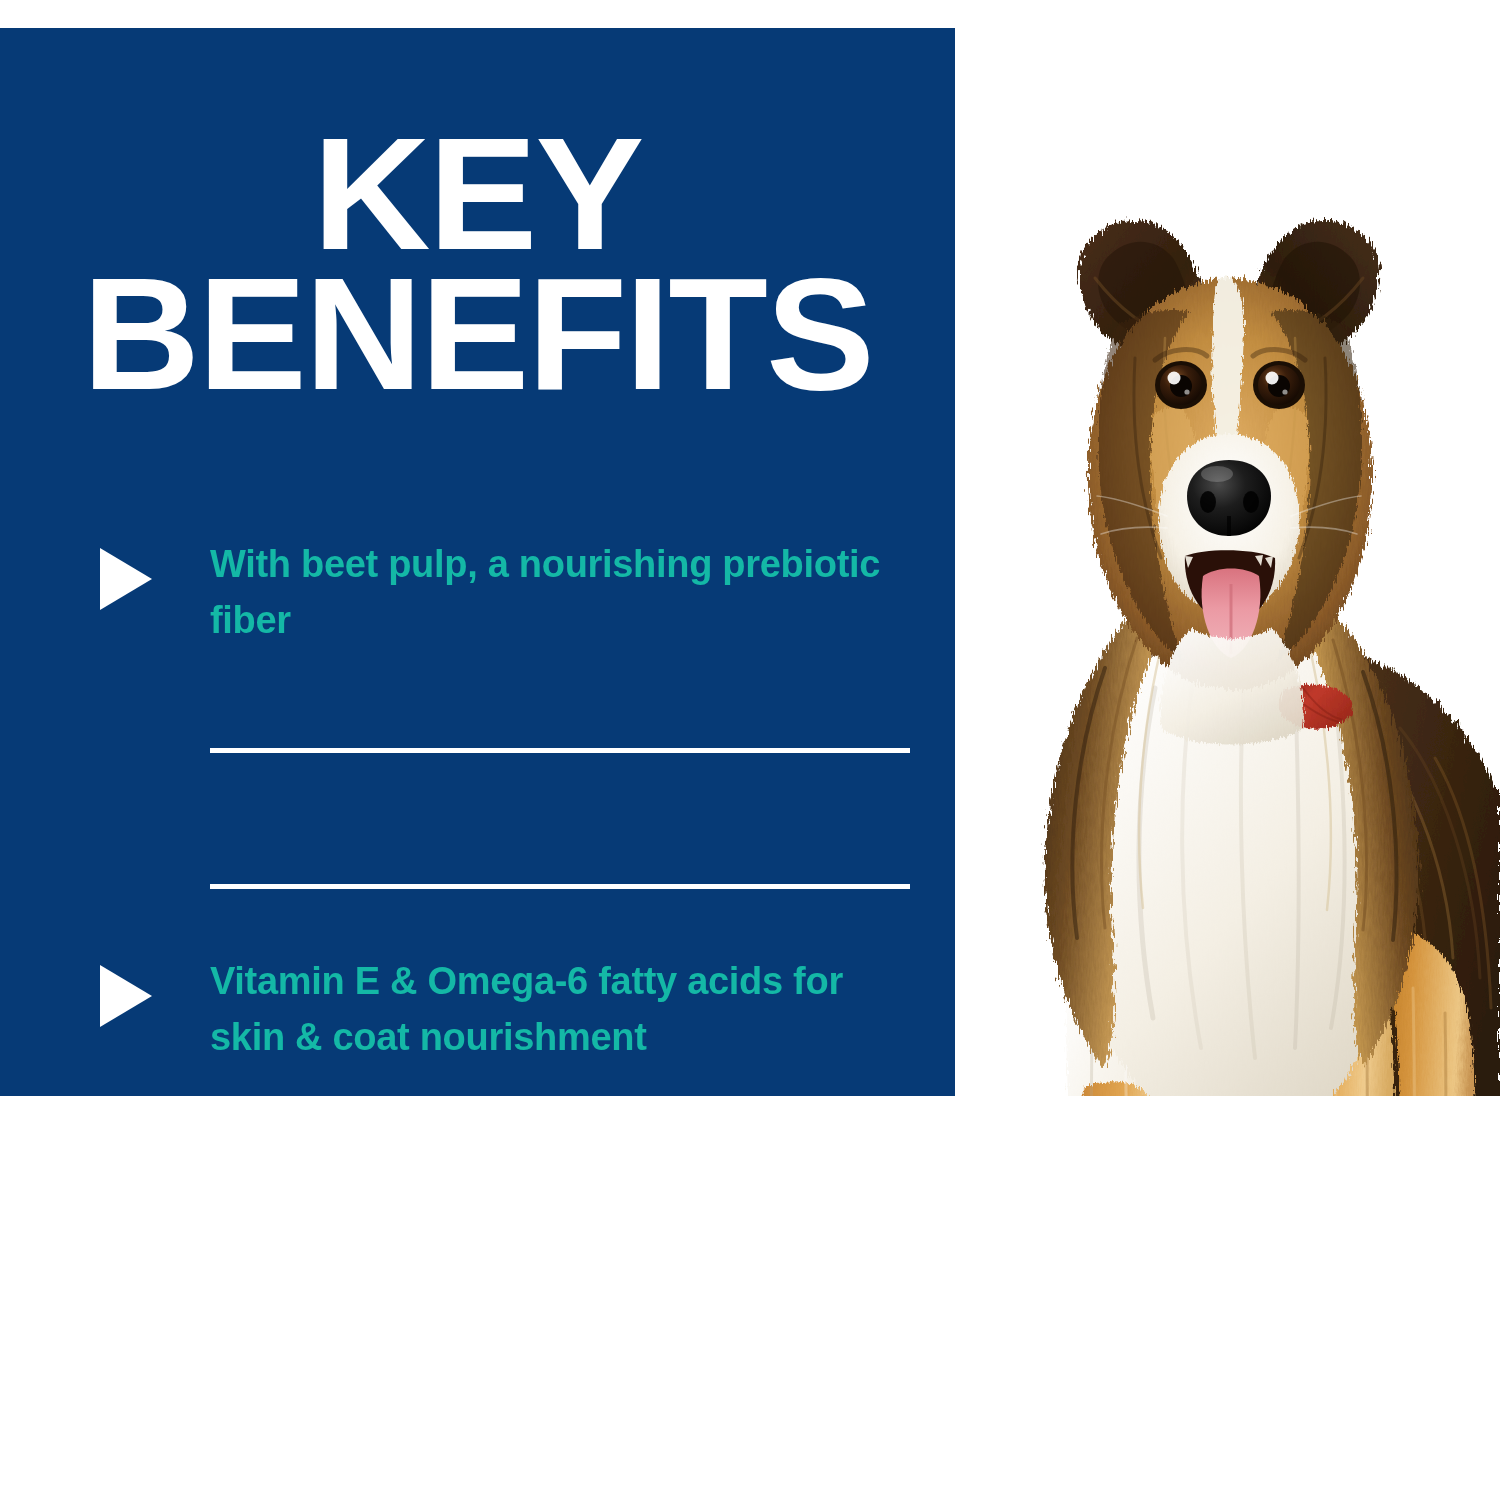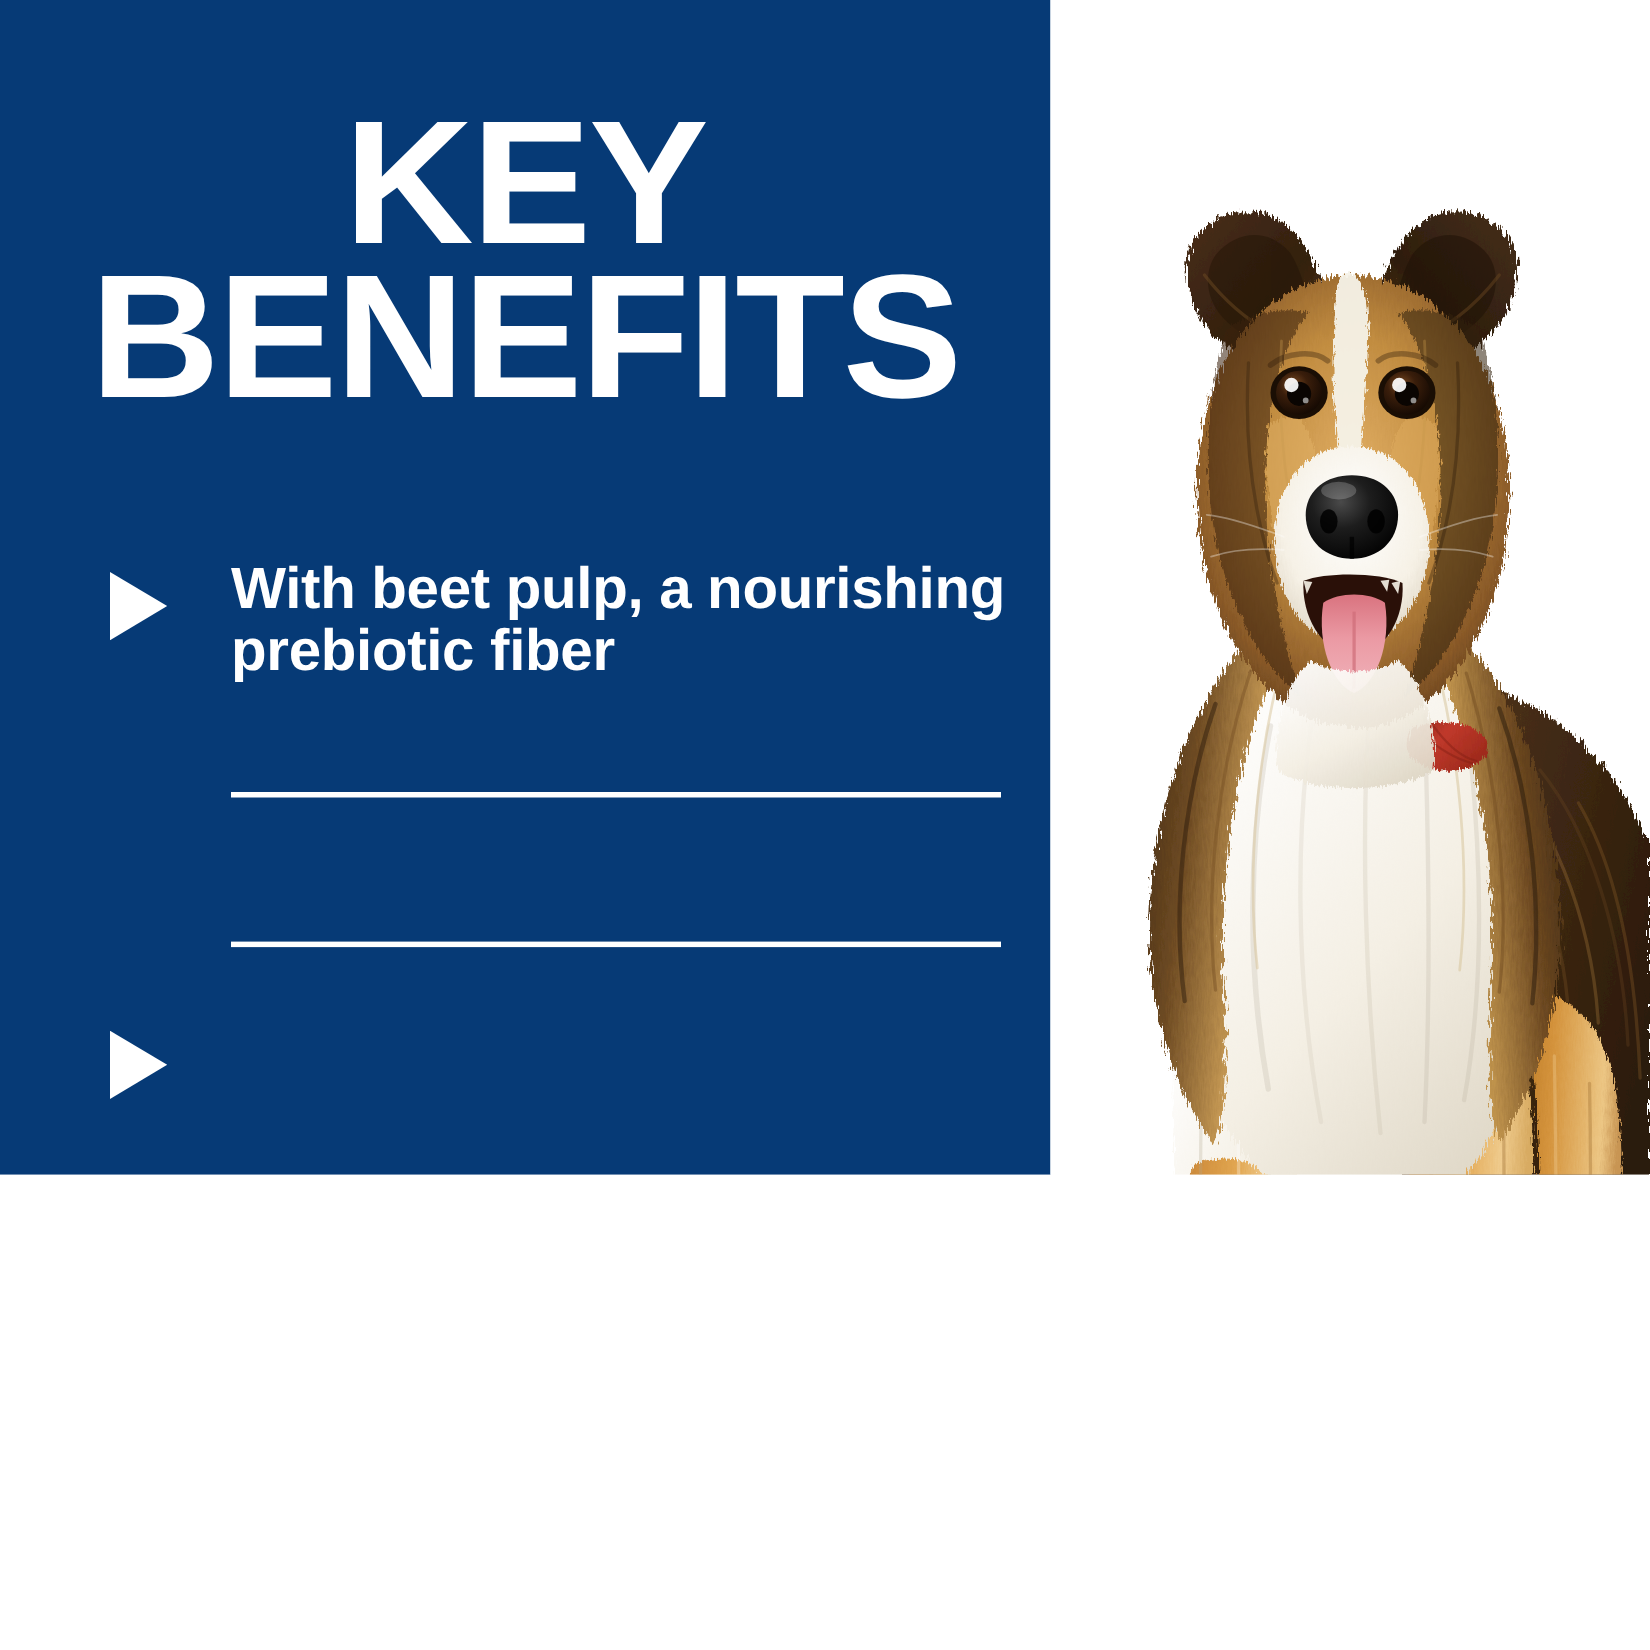--- a/index.html
+++ b/index.html
@@ -10,20 +10,21 @@
   }
   body {
     font-family: "Liberation Sans", sans-serif;
   }
   #canvas {
     position: relative;
     width: 1500px;
     height: 1068px;
     overflow: hidden;
     background: #ffffff;
+    margin-top: 28px;
   }
 
   
   #benefits-panel {
     position: absolute;
     left: 0;
     top: 0;
     width: 955px;
     height: 1500px;
     background: #063a76;
@@ -63,24 +64,24 @@
   .benefit-bullet {
     flex: 0 0 auto;
     width: 52px;
     height: 62px;
     margin-top: 20px;
     margin-right: 58px;
   }
   .benefit-bullet svg { display: block; }
   .benefit-text {
     flex: 1 1 auto;
-    color: #ffffff;
+    color: #14b8a6;
     font-family: "Liberation Sans", sans-serif;
     font-weight: bold;
-    font-size: 53px;
+    font-size: 38px;
     line-height: 56px;
     letter-spacing: -0.3px;
     padding-top: 8px;
   }
   .benefit-divider {
     height: 5px;
     background: #ffffff;
     margin-left: 110px;
     margin-right: 10px;
   }
@@ -130,20 +131,21 @@
       <div class="sp-3"></div>
       <div class="benefit-divider"></div>
       <div class="sp-4"></div>
 
       <div class="benefit-row">
         <span class="benefit-bullet">
           <svg width="52" height="62" viewBox="0 0 52 62" aria-hidden="true">
             <polygon points="0,0 52,31 0,62" fill="#ffffff"></polygon>
           </svg>
         </span>
+        <span class="benefit-text">Vitamin E &amp; Omega-6 fatty acids for skin &amp; coat nourishment</span>
       </div>
 
     </div>
   </div>
 
   <div id="dog-photo">
     <svg width="545" height="1500" viewBox="0 0 545 1500" aria-hidden="true">
       <defs>
 
         <linearGradient id="gEarL" x1="0" y1="0" x2="1" y2="1">

